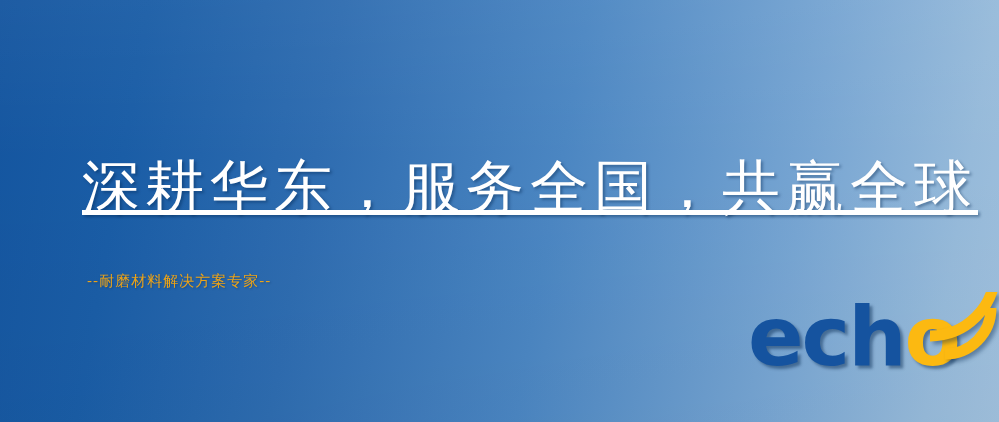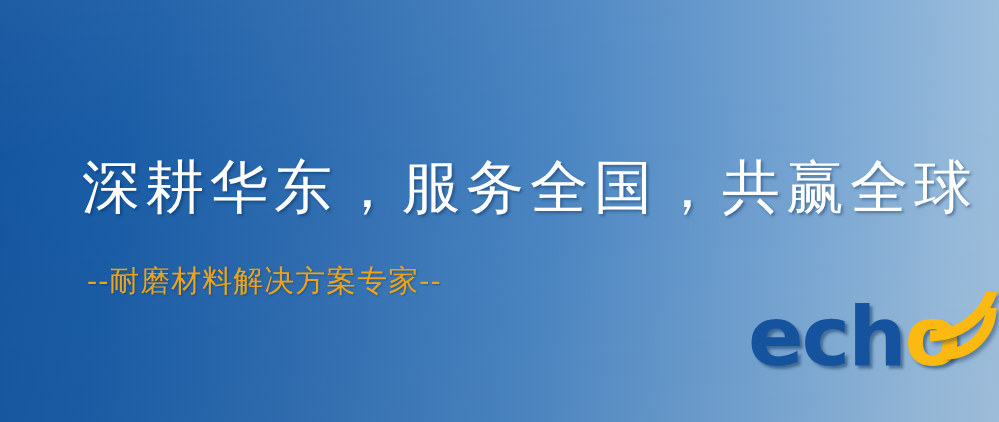--- a/index.html
+++ b/index.html
@@ -40,29 +40,30 @@
     position: absolute;
     left: 82px;
     top: 150px;
     font-family: "DejaVu Serif", "Liberation Serif", serif;
     font-size: 58px;
     line-height: 74px;
     letter-spacing: 6px;
     color: #ffffff;
     white-space: nowrap;
     text-shadow: 2px 2px 3px rgba(0, 38, 80, 0.42);
+    text-decoration: underline;
   }
 
   
   .subtitle {
     position: absolute;
     left: 87px;
     top: 266px;
     font-family: "DejaVu Serif", "Liberation Serif", serif;
-    font-size: 30px;
+    font-size: 15px;
     line-height: 30px;
     letter-spacing: 1px;
     color: #eca317;
     white-space: nowrap;
     text-shadow: 1px 1px 2px rgba(0, 40, 85, 0.35);
   }
 
   
   .logo {
     position: absolute;

